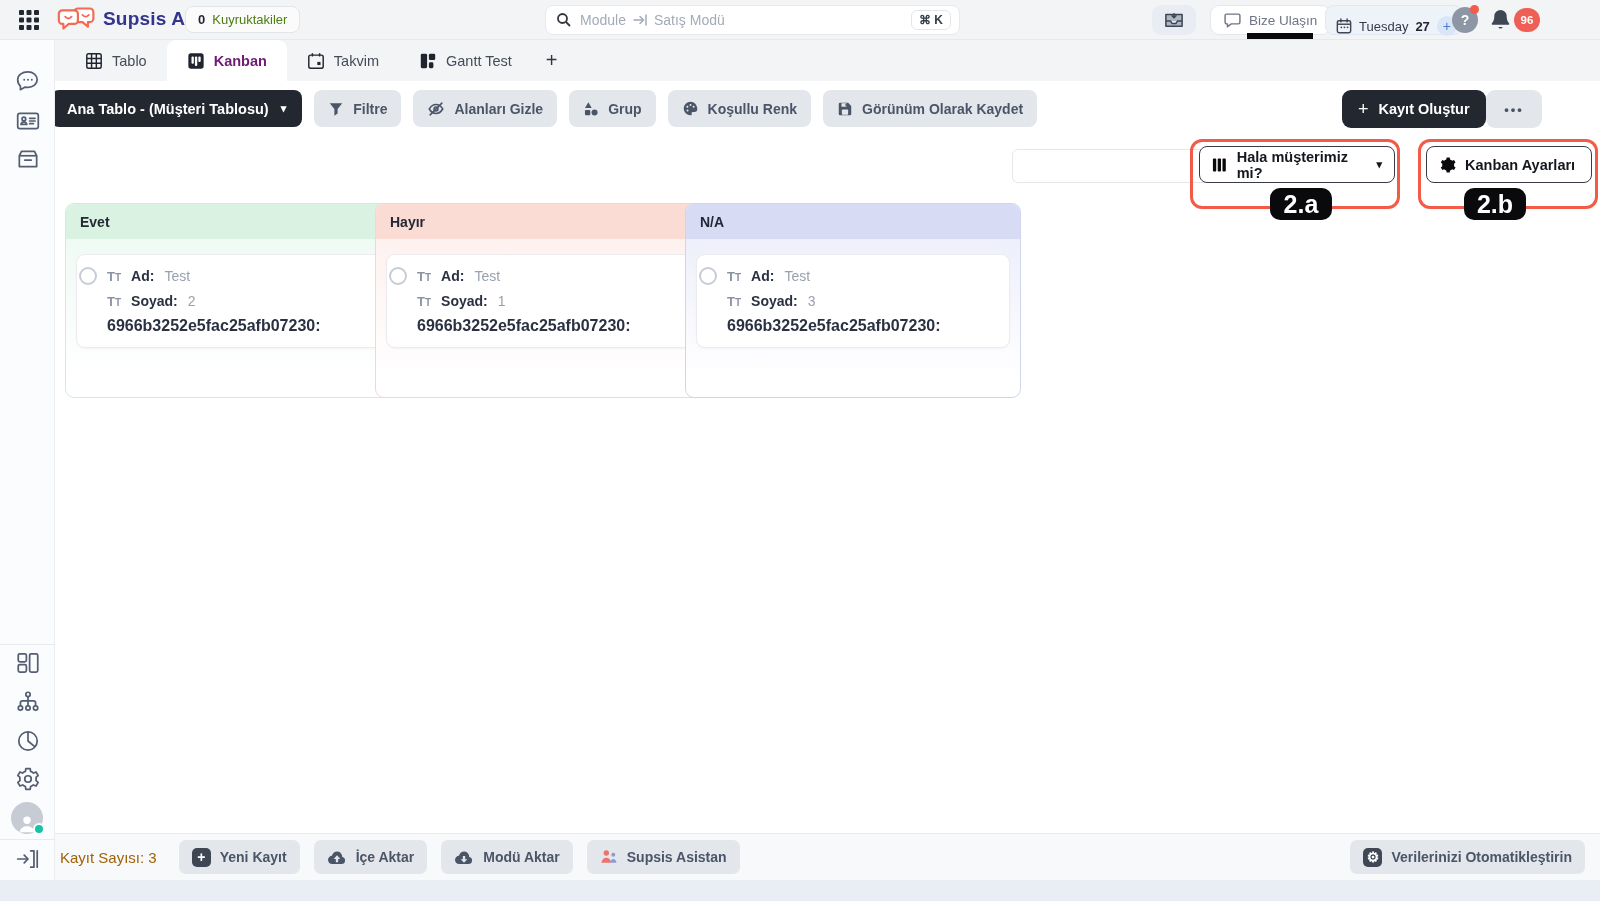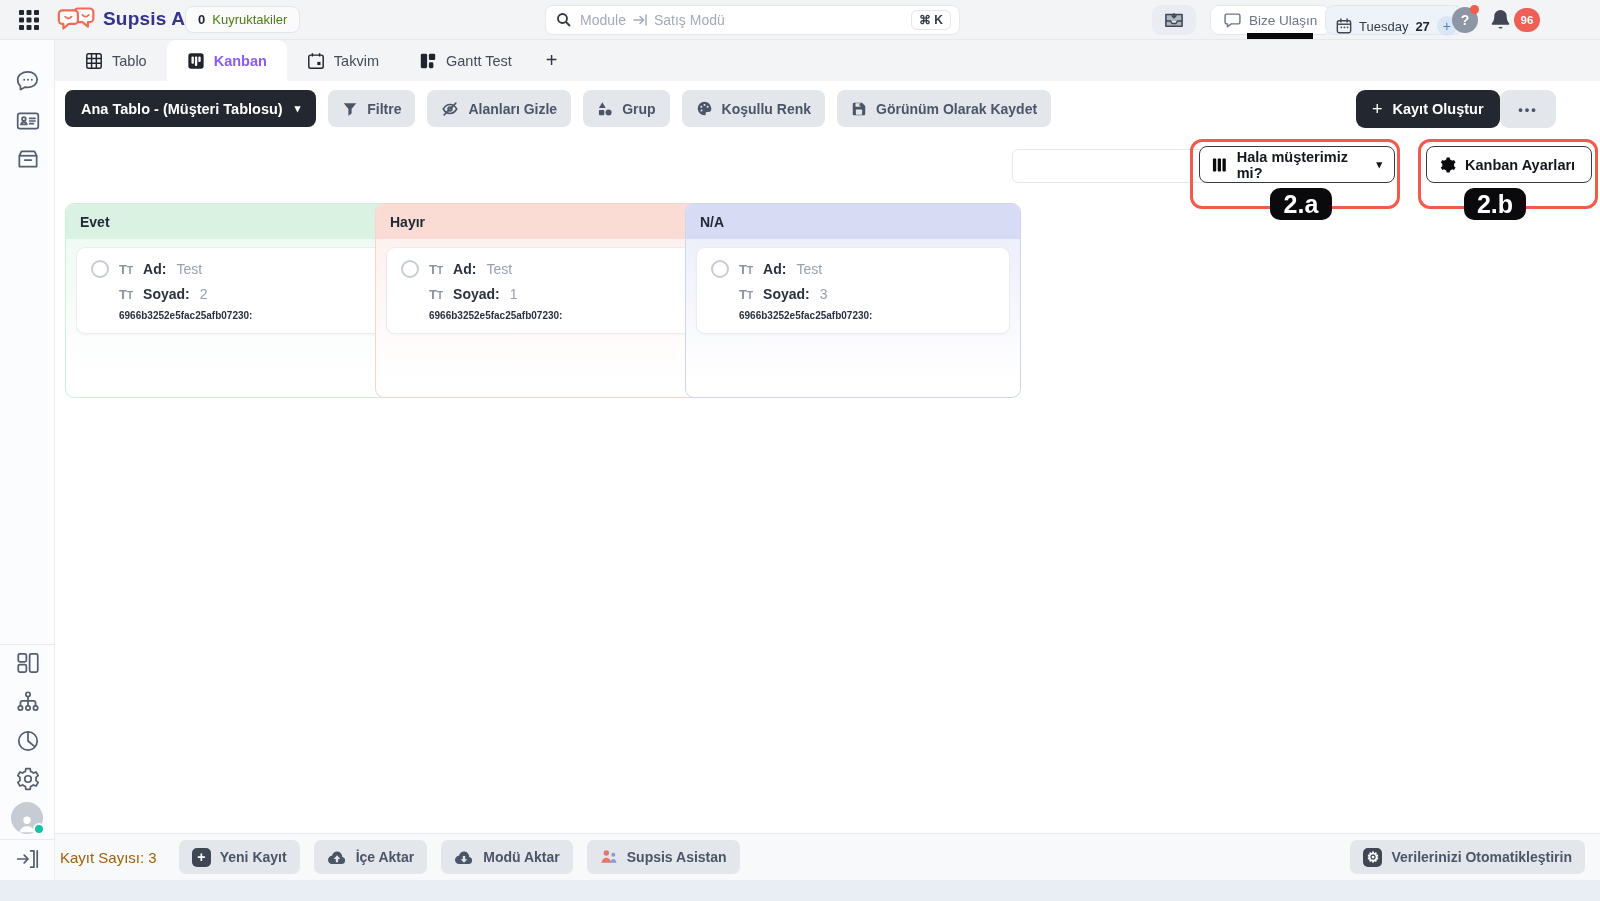--- a/index.html
+++ b/index.html
@@ -35,54 +35,54 @@
   
   .sidebar { position:absolute; left:0; top:40px; width:55px; height:840px; background:#fbfcfd; border-right:1px solid #ecedf0; z-index:4; }
   .side-btn { position:absolute; left:15px; width:26px; height:26px; cursor:pointer; color:#545e72; }
   .side-div { position:absolute; left:0; width:55px; height:1px; background:#e8eaed; }
   .avatar { position:absolute; left:11px; width:32px; height:32px; border-radius:50%; background:#c7cbd3; display:flex; align-items:flex-end; justify-content:center; overflow:visible; cursor:pointer; }
   .avatar-dot { position:absolute; right:-2px; bottom:-1px; width:12px; height:12px; border-radius:50%; background:#17c3a4; border:2px solid #fbfcfd; }
 
   
   .tabrow { position:absolute; left:55px; top:40px; width:1545px; height:41px; background:#f3f4f6; display:flex; align-items:stretch; padding-left:10px; z-index:3; }
   .tab { display:flex; align-items:center; gap:9px; padding:0 20px; font-size:14.5px; color:#444b59; cursor:pointer; }
-  .tab.active { background:#fff; border-radius:9px 9px 0 0; color:#8b5cf6; font-weight:700;text-align:right; }
+  .tab.active { background:#fff; border-radius:9px 9px 0 0; color:#701a75; font-weight:700;text-align:right; }
   .tab-add { display:flex; align-items:center; padding:0 14px; font-size:20px; color:#30353f; cursor:pointer; }
 
   
-  .content { position:absolute; left:55px; top:81px; width:1545px; height:752px; background:#fff; }
+  .content { position:absolute; left:41px; top:81px; width:1545px; height:752px; background:#fff; }
 
   
   .toolbar { position:absolute; left:10px; top:9px; display:flex; gap:12px; align-items:center; }
   .tb-select { height:37px; background:#23272f; color:#fff; border-radius:8px; display:flex; align-items:center; gap:12px; padding:0 16px; font-size:14.5px; font-weight:600; cursor:pointer; }
   .tb-btn { height:37px; background:#e3e6eb; color:#4b5568; border-radius:8px; display:flex; align-items:center; gap:9px; padding:0 14px; font-size:14px; font-weight:600; cursor:pointer; }
   .caret { font-size:11px; }
   .tb-search { position:absolute; left:1312px; top:19px; cursor:pointer; }
   .create-btn { position:absolute; left:1301px; top:9px; height:38px; background:#23272f; color:#fff; border-radius:9px; display:flex; align-items:center; gap:10px; padding:0 16px; font-size:14.5px; font-weight:600; cursor:pointer; }
   .create-plus { font-size:18px; font-weight:400; }
   .more-btn { position:absolute; left:1445px; top:9px; width:56px; height:38px; background:#e3e6eb; border-radius:9px; color:#4b5568; display:flex; align-items:center; justify-content:center; font-size:13px; font-weight:700; letter-spacing:2px; cursor:pointer; }
 
   
   .kcol { position:absolute; top:203px; width:336px; height:195px; border-radius:9px; }
   .kcol .khead { height:35px; border-radius:9px 9px 0 0; display:flex; align-items:center; padding:0 14px; font-size:14px; font-weight:700; color:#232936; }
   .col-evet  { left:65px;  border:1px solid #cdeeda; background:linear-gradient(180deg,#ecf9f1 0%,#ffffff 90%); }
   .col-evet  .khead { background:#d9f2e2; }
   .col-hayir { left:375px; border:1px solid #f6d5cc; background:linear-gradient(180deg,#fdeeea 0%,#ffffff 90%); }
   .col-hayir .khead { background:#fbdcd4; }
   .col-na    { left:685px; border:1px solid #d0d5ef; background:linear-gradient(180deg,#e9ebf9 0%,#ffffff 90%); }
   .col-na    .khead { background:#d7dbf3; }
-  .kcard { margin:8px 10px; background:#fff; border:1px solid #ececf0; border-radius:9px; padding:12px 14px; box-shadow:0 1px 2px rgba(20,24,40,.04); cursor:pointer; }
+  .kcard { margin:15px 10px; background:#fff; border:1px solid #ececf0; border-radius:9px; padding:12px 2px; box-shadow:0 1px 2px rgba(20,24,40,.04); cursor:pointer; }
   .krow { display:flex; align-items:center; gap:10px; margin-bottom:8px; font-size:14px; }
   .krow.indent { margin-left:28px; }
   .radio { width:18px; height:18px; border:2px solid #c8ccd4; border-radius:50%; flex:none; background:#fff; }
   .ticon { color:#8b93a3; font-weight:700; font-size:13px; letter-spacing:0; flex:none; }
   .ticon small { font-size:10px; font-weight:700; }
   .flabel { font-weight:700; color:#2a3140; }
   .fvalue { color:#98a1af; }
-  .khash { margin-left:28px; font-size:10px; font-weight:700; color:#2a3140; }
+  .khash { margin-left:28px; font-size:16px; font-weight:700; color:#2a3140; }
 
   
   .mini-search { position:absolute; left:1012px; top:149px; width:200px; height:34px; background:#fff; border:1px solid #e5e7eb; border-radius:6px; cursor:text; }
   .ann-box { position:absolute; border:3px solid #f35b49; border-radius:12px; z-index:6; }
   .ann-a { left:1190px; top:139px; width:210px; height:70px; }
   .ann-b { left:1418px; top:139px; width:180px; height:70px; }
   .stack-btn { position:absolute; left:1199px; top:146px; width:196px; height:37px; background:#fff; border:1.5px solid #363b45; border-radius:8px; display:flex; align-items:center; gap:10px; padding:0 12px; font-size:14.5px; font-weight:600; color:#14171d; cursor:pointer; z-index:7; }
   .stack-btn .caret { margin-left:auto; color:#14171d; }
   .settings-btn { position:absolute; left:1426px; top:146px; width:166px; height:37px; background:#fff; border:1.5px solid #363b45; border-radius:8px; display:flex; align-items:center; gap:9px; padding:0 11px; font-size:14.5px; font-weight:600; color:#14171d; cursor:pointer; z-index:7; }
   .ann-chip { position:absolute; width:62px; height:32px; background:#0a0a0c; border-radius:10px; color:#fff; font-size:25px; font-weight:700; display:flex; align-items:center; justify-content:center; z-index:8; }

